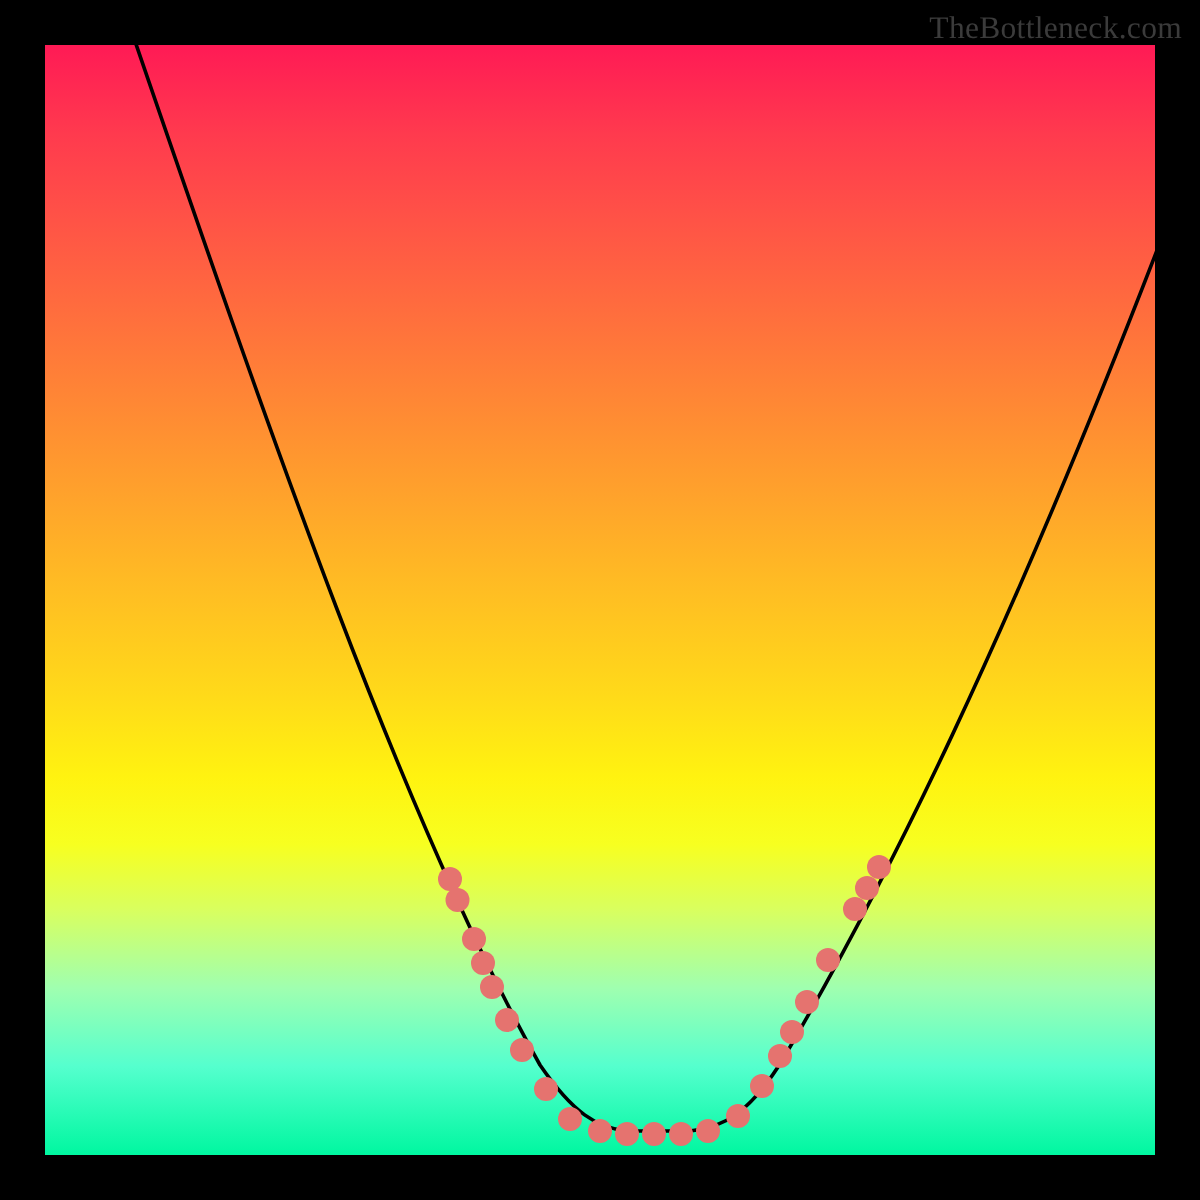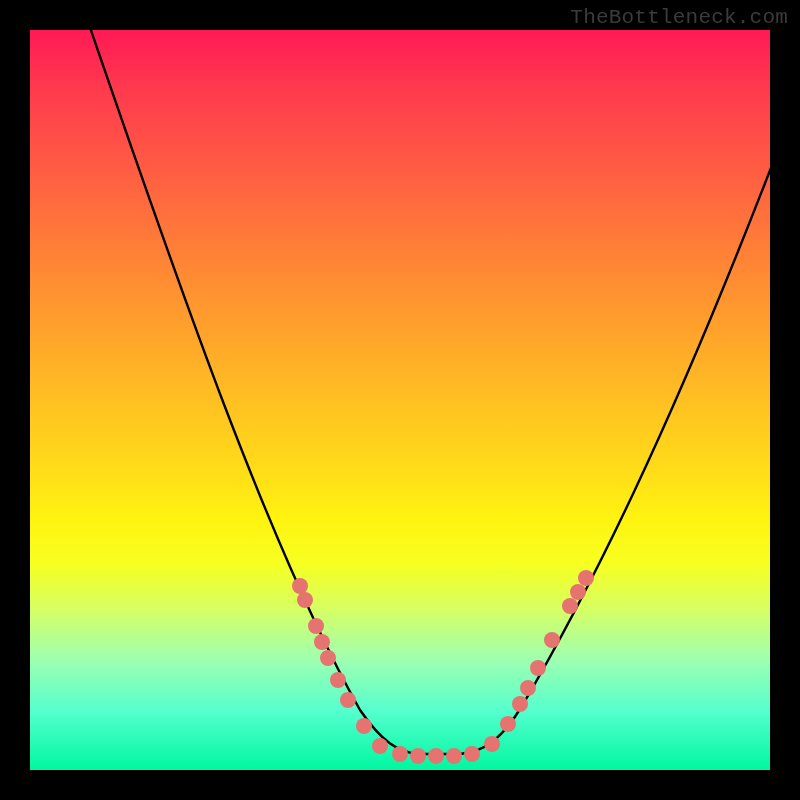--- a/index.html
+++ b/index.html
@@ -40,21 +40,21 @@
     );
   }
   .watermark {
     position: absolute;
     top: 6px;
     right: 12px;
     color: #3b3b3b;
     font-size: 21px;
     font-weight: 400;
     letter-spacing: 0.2px;
-    font-family: Liberation Mono, monospace;
+    font-family: Liberation Serif, serif;
   }
   svg.curve {
     position: absolute;
     inset: 0;
   }
 </style>
 </head>
 <body>
 
 <div class="watermark">TheBottleneck.com</div>

